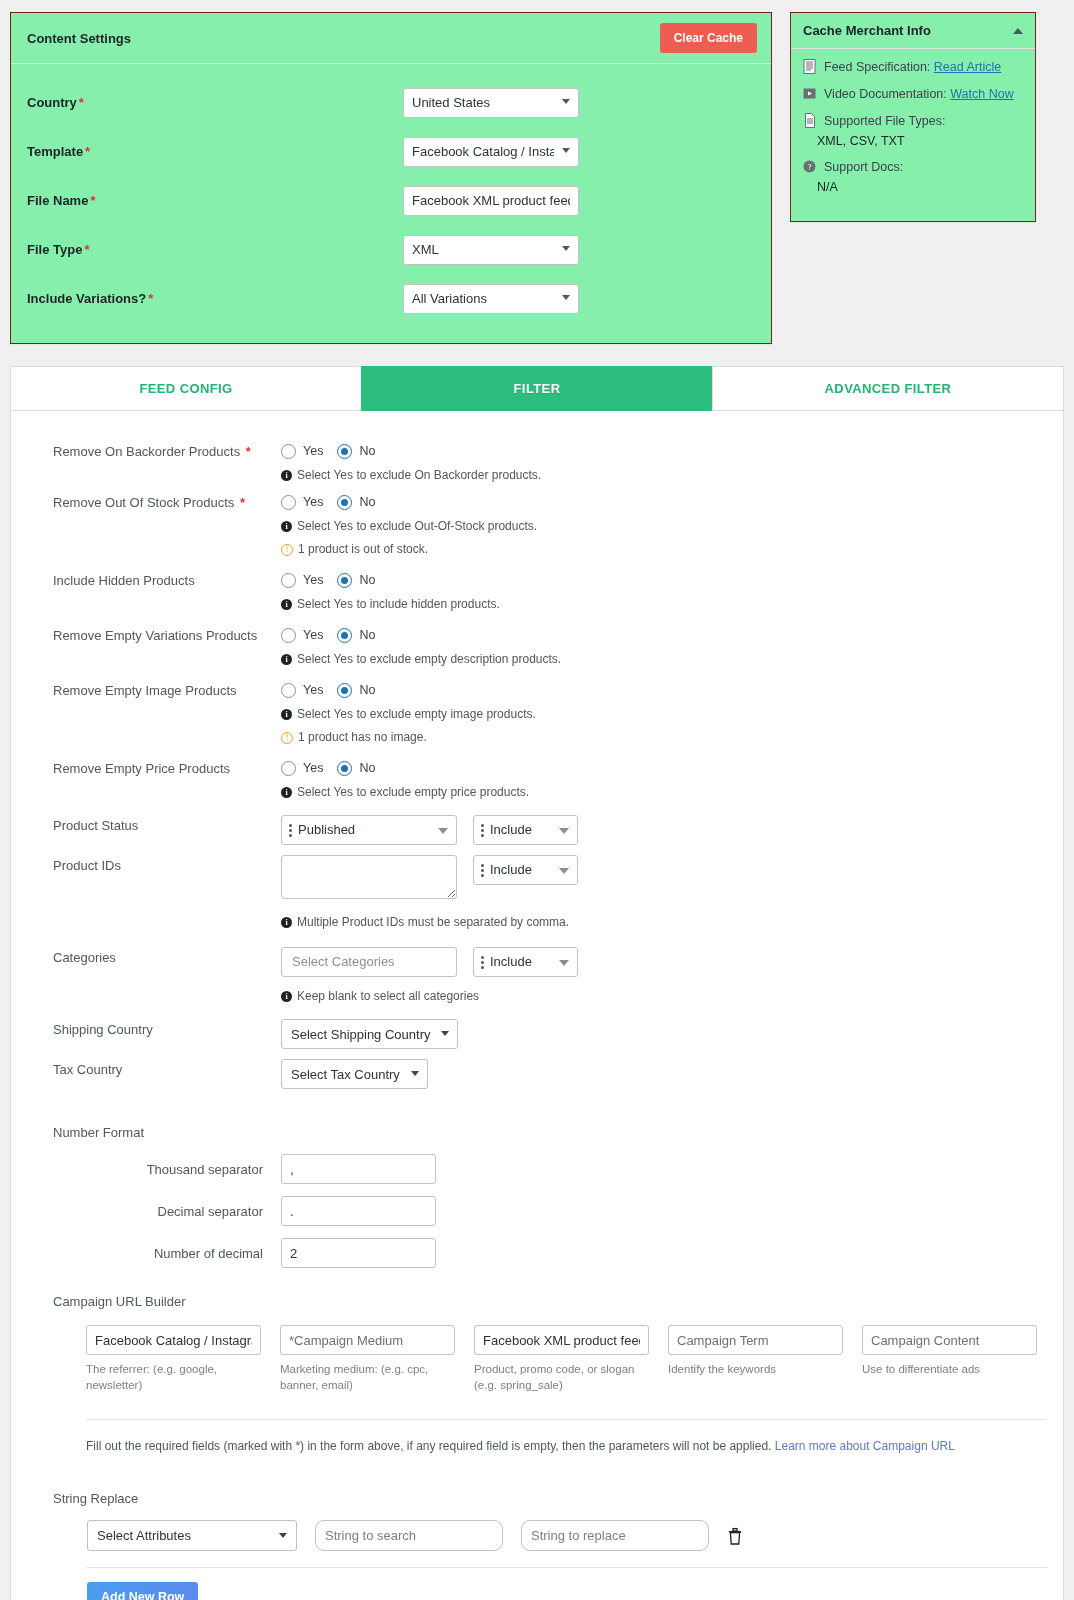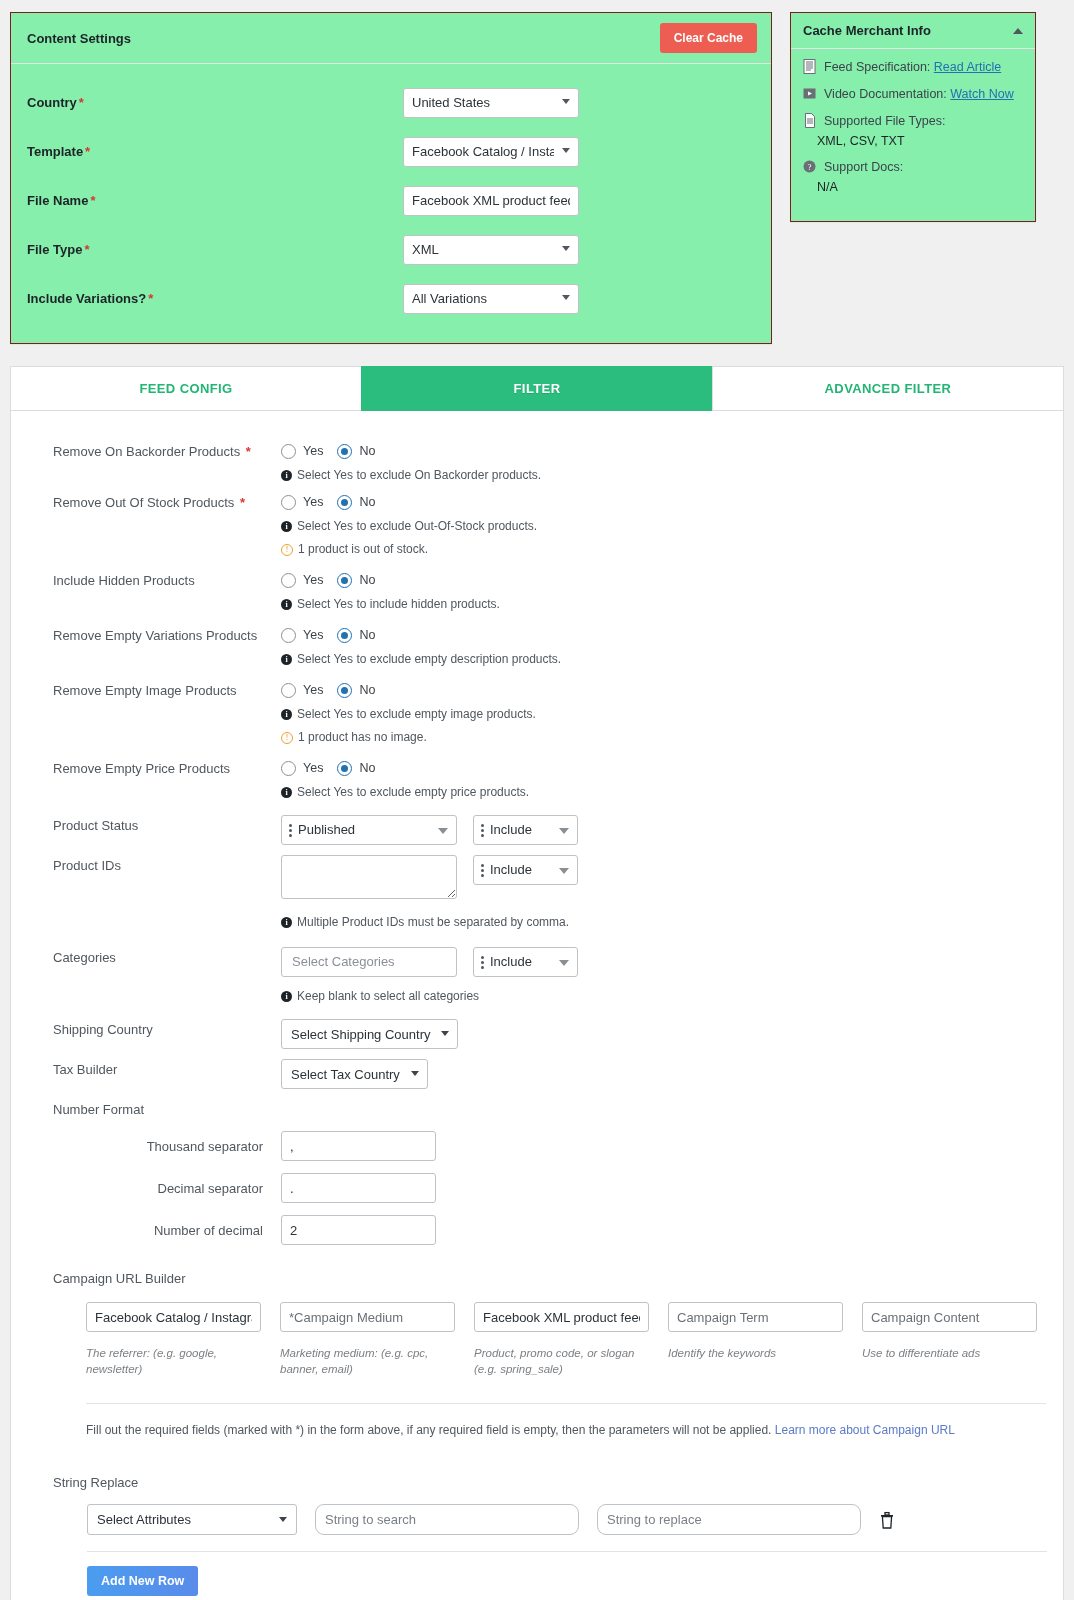--- a/index.html
+++ b/index.html
@@ -224,42 +224,42 @@
     font-family: "Liberation Sans", sans-serif;
   }
   .mini-wrap { position: relative; display: inline-block; }
   .mini-wrap .caret2 {
     position: absolute; right: 9px; top: 12px; width: 0; height: 0;
     border-left: 4px solid transparent; border-right: 4px solid transparent;
     border-top: 5px solid #3c434a; pointer-events: none;
   }
 
   
-  .nf-title { font-size: 13px; color: #50575e; margin: 13px 0 14px 0; }
+  .nf-title { font-size: 13px; color: #50575e; margin: 36px 0 14px 0; }
   .nf-row { display: flex; align-items: center; margin-bottom: 12px; }
   .nf-label { width: 228px; text-align: right; padding-right: 18px; font-size: 13px; color: #50575e; }
   .nf-input {
     width: 155px; height: 30px;
     border: 1px solid #bfc2c6; border-radius: 3px;
     padding: 0 8px; font-size: 13px; color: #2c3338;
     font-family: "Liberation Sans", sans-serif;
   }
 
   
   .cu-title { font-size: 13px; color: #50575e; margin: 26px 0 16px 0; }
   .cu-grid { display: flex; gap: 19px; padding-left: 33px; }
   .cu-cell { width: 179px; }
   .cu-input {
     width: 100%; height: 30px;
     border: 1px solid #bfc2c6; border-radius: 3px;
     padding: 0 8px; font-size: 13px; color: #2c3338;
     font-family: "Liberation Sans", sans-serif;
   }
   .cu-input::placeholder { color: #6b7177; }
-  .cu-help { font-size: 11.5px; color: #7c8085; margin-top: 13px; line-height: 16px; font-style: italic; }
+  .cu-help { font-size: 11.5px; color: #7c8085; margin-top: 6px; line-height: 16px; }
 
   .cu-note {
     margin: 26px 0 0 33px; padding-top: 17px;
     border-top: 1px solid #e3e3e5;
     font-size: 12px; color: #50575e; line-height: 18px;
     width: 960px;
   }
   .cu-note a { color: #5c7ac8; text-decoration: none; }
 
   
@@ -272,21 +272,21 @@
     border: 1px solid #bfc2c6; border-radius: 3px; background: #fff;
     padding: 0 26px 0 9px; font-size: 13px; color: #2c3338;
     font-family: "Liberation Sans", sans-serif;
   }
   .sr-sel-wrap .caret3 {
     position: absolute; right: 10px; top: 13px; width: 0; height: 0;
     border-left: 4px solid transparent; border-right: 4px solid transparent;
     border-top: 5px solid #3c434a; pointer-events: none;
   }
   .sr-input {
-    width: 264px; height: 31px;
+    width: 188px; height: 31px;
     border: 1px solid #bfc2c6; border-radius: 9px;
     padding: 0 9px; font-size: 13px; color: #2c3338;
     font-family: "Liberation Sans", sans-serif;
   }
   .sr-input::placeholder { color: #7b8086; }
   .trash { cursor: pointer; width: 16px; height: 18px; }
 
   .sr-divider { border-top: 1px solid #e3e3e5; margin: 16px 0 0 34px; width: 960px; }
 
   .addrow {
@@ -610,21 +610,21 @@
             <select class="mini-sel">
               <option>Select Shipping Country</option>
             </select>
             <span class="caret2"></span>
           </div>
         </div>
       </div>
 
       
       <div class="f-row" style="margin-top:6px;">
-        <div class="f-label">Tax Builder</div>
+        <div class="f-label">Tax Country</div>
         <div class="f-ctl">
           <div class="mini-wrap">
             <select class="mini-sel">
               <option>Select Tax Country</option>
             </select>
             <span class="caret2"></span>
           </div>
         </div>
       </div>
 

